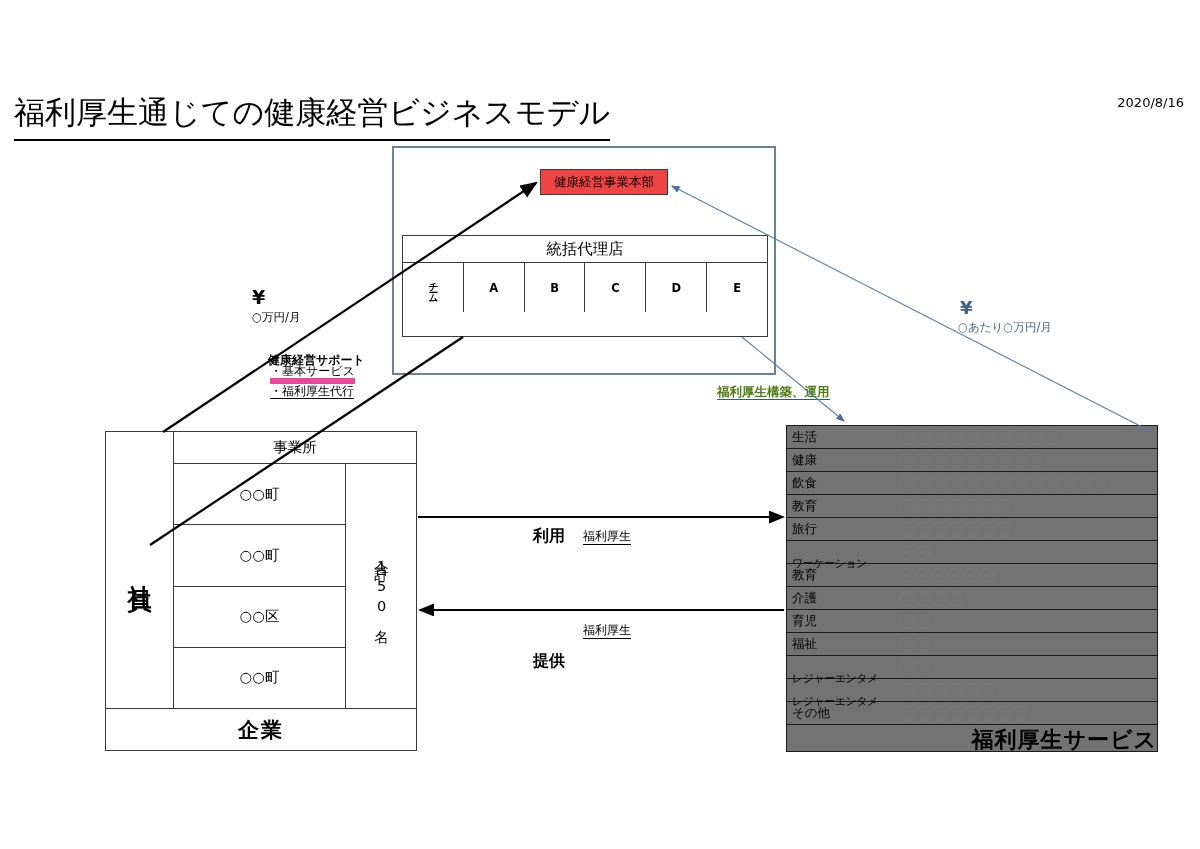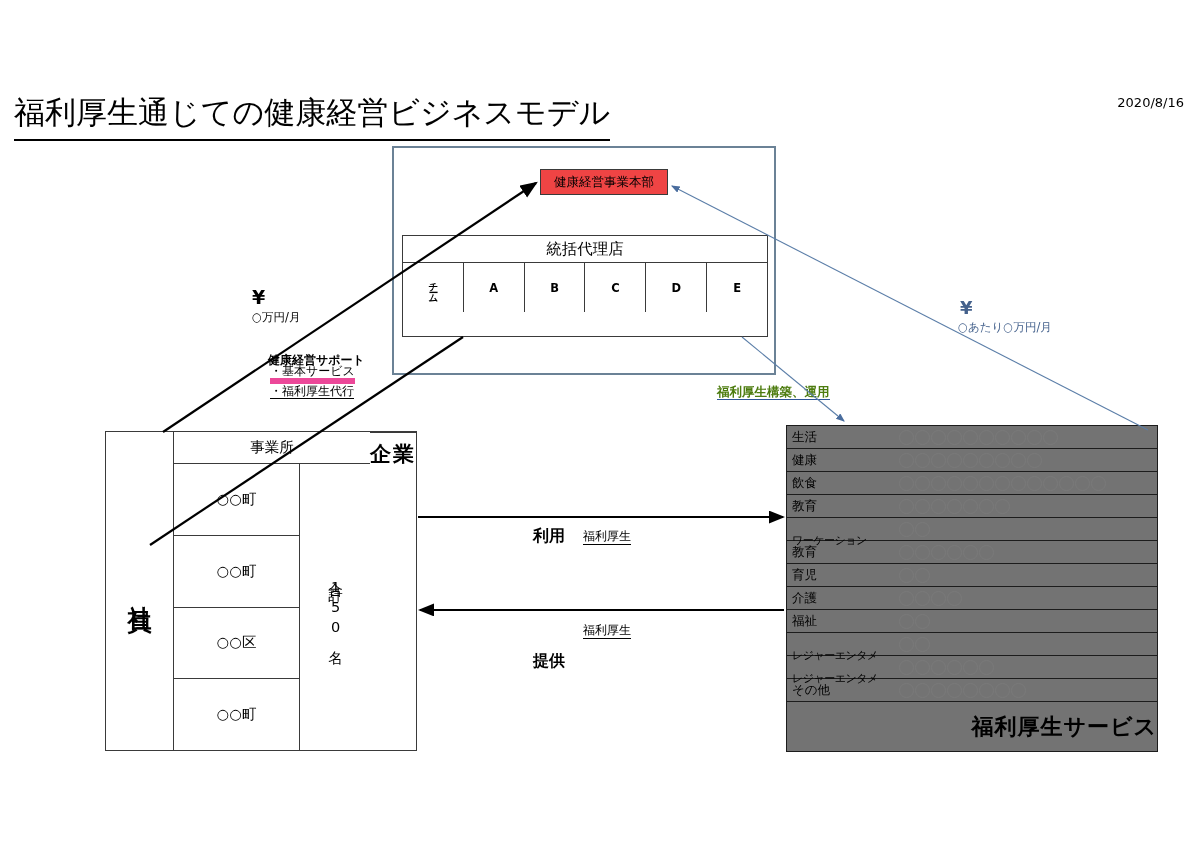--- a/index.html
+++ b/index.html
@@ -51,21 +51,21 @@
   #yen-right-sub{left:958px;top:320px;font-size:11.5px;color:#44618c;}
 
   
   #welfare-build{left:673px;top:385px;font-size:12.5px;font-weight:bold;
       color:#4d7c0f;border-bottom:1px solid #2f5597;display:inline-block;
       line-height:1.15;margin-left:44px;}
 
   
   #company-box{left:105px;top:431px;width:312px;height:320px;
       border:1px solid #3a3a3a;box-sizing:border-box;background:#fff;
-      display:flex;}
+      display:flex;flex-direction:column;}
   #company-main{flex:1;display:flex;}
   #employee-cell{width:68px;border-right:1px solid #3a3a3a;box-sizing:border-box;
       display:flex;align-items:center;justify-content:center;}
   #employee-cell span{writing-mode:vertical-rl;text-orientation:upright;
       font-size:24px;font-weight:bold;letter-spacing:5px;}
   #office-col{flex:1;display:flex;flex-direction:column;}
   #office-head{height:32px;border-bottom:1px solid #3a3a3a;box-sizing:border-box;
       display:flex;align-items:center;justify-content:center;font-size:14.5px;}
   #office-body{flex:1;display:flex;}
   #office-list{flex:1;display:flex;flex-direction:column;
@@ -250,49 +250,61 @@
           <i></i>
           <i></i>
           <i></i>
           <i></i>
           <i></i>
           <i></i>
           <i></i>
         </div>
       </div>
       <div class="svc-row">
+        <div class="svc-label">旅行</div>
+        <div class="svc-circles">
+          <i></i>
+          <i></i>
+          <i></i>
+          <i></i>
+          <i></i>
+          <i></i>
+          <i></i>
+        </div>
+      </div>
+      <div class="svc-row">
         <div class="svc-label narrow">ワーケーション</div>
         <div class="svc-circles">
           <i></i>
           <i></i>
         </div>
       </div>
       <div class="svc-row">
         <div class="svc-label">教育</div>
         <div class="svc-circles">
           <i></i>
           <i></i>
           <i></i>
           <i></i>
           <i></i>
           <i></i>
         </div>
       </div>
       <div class="svc-row">
+        <div class="svc-label">介護</div>
+        <div class="svc-circles">
+          <i></i>
+          <i></i>
+          <i></i>
+          <i></i>
+        </div>
+      </div>
+      <div class="svc-row">
         <div class="svc-label">育児</div>
         <div class="svc-circles">
-          <i></i>
-          <i></i>
-        </div>
-      </div>
-      <div class="svc-row">
-        <div class="svc-label">介護</div>
-        <div class="svc-circles">
-          <i></i>
-          <i></i>
           <i></i>
           <i></i>
         </div>
       </div>
       <div class="svc-row">
         <div class="svc-label">福祉</div>
         <div class="svc-circles">
           <i></i>
           <i></i>
         </div>

